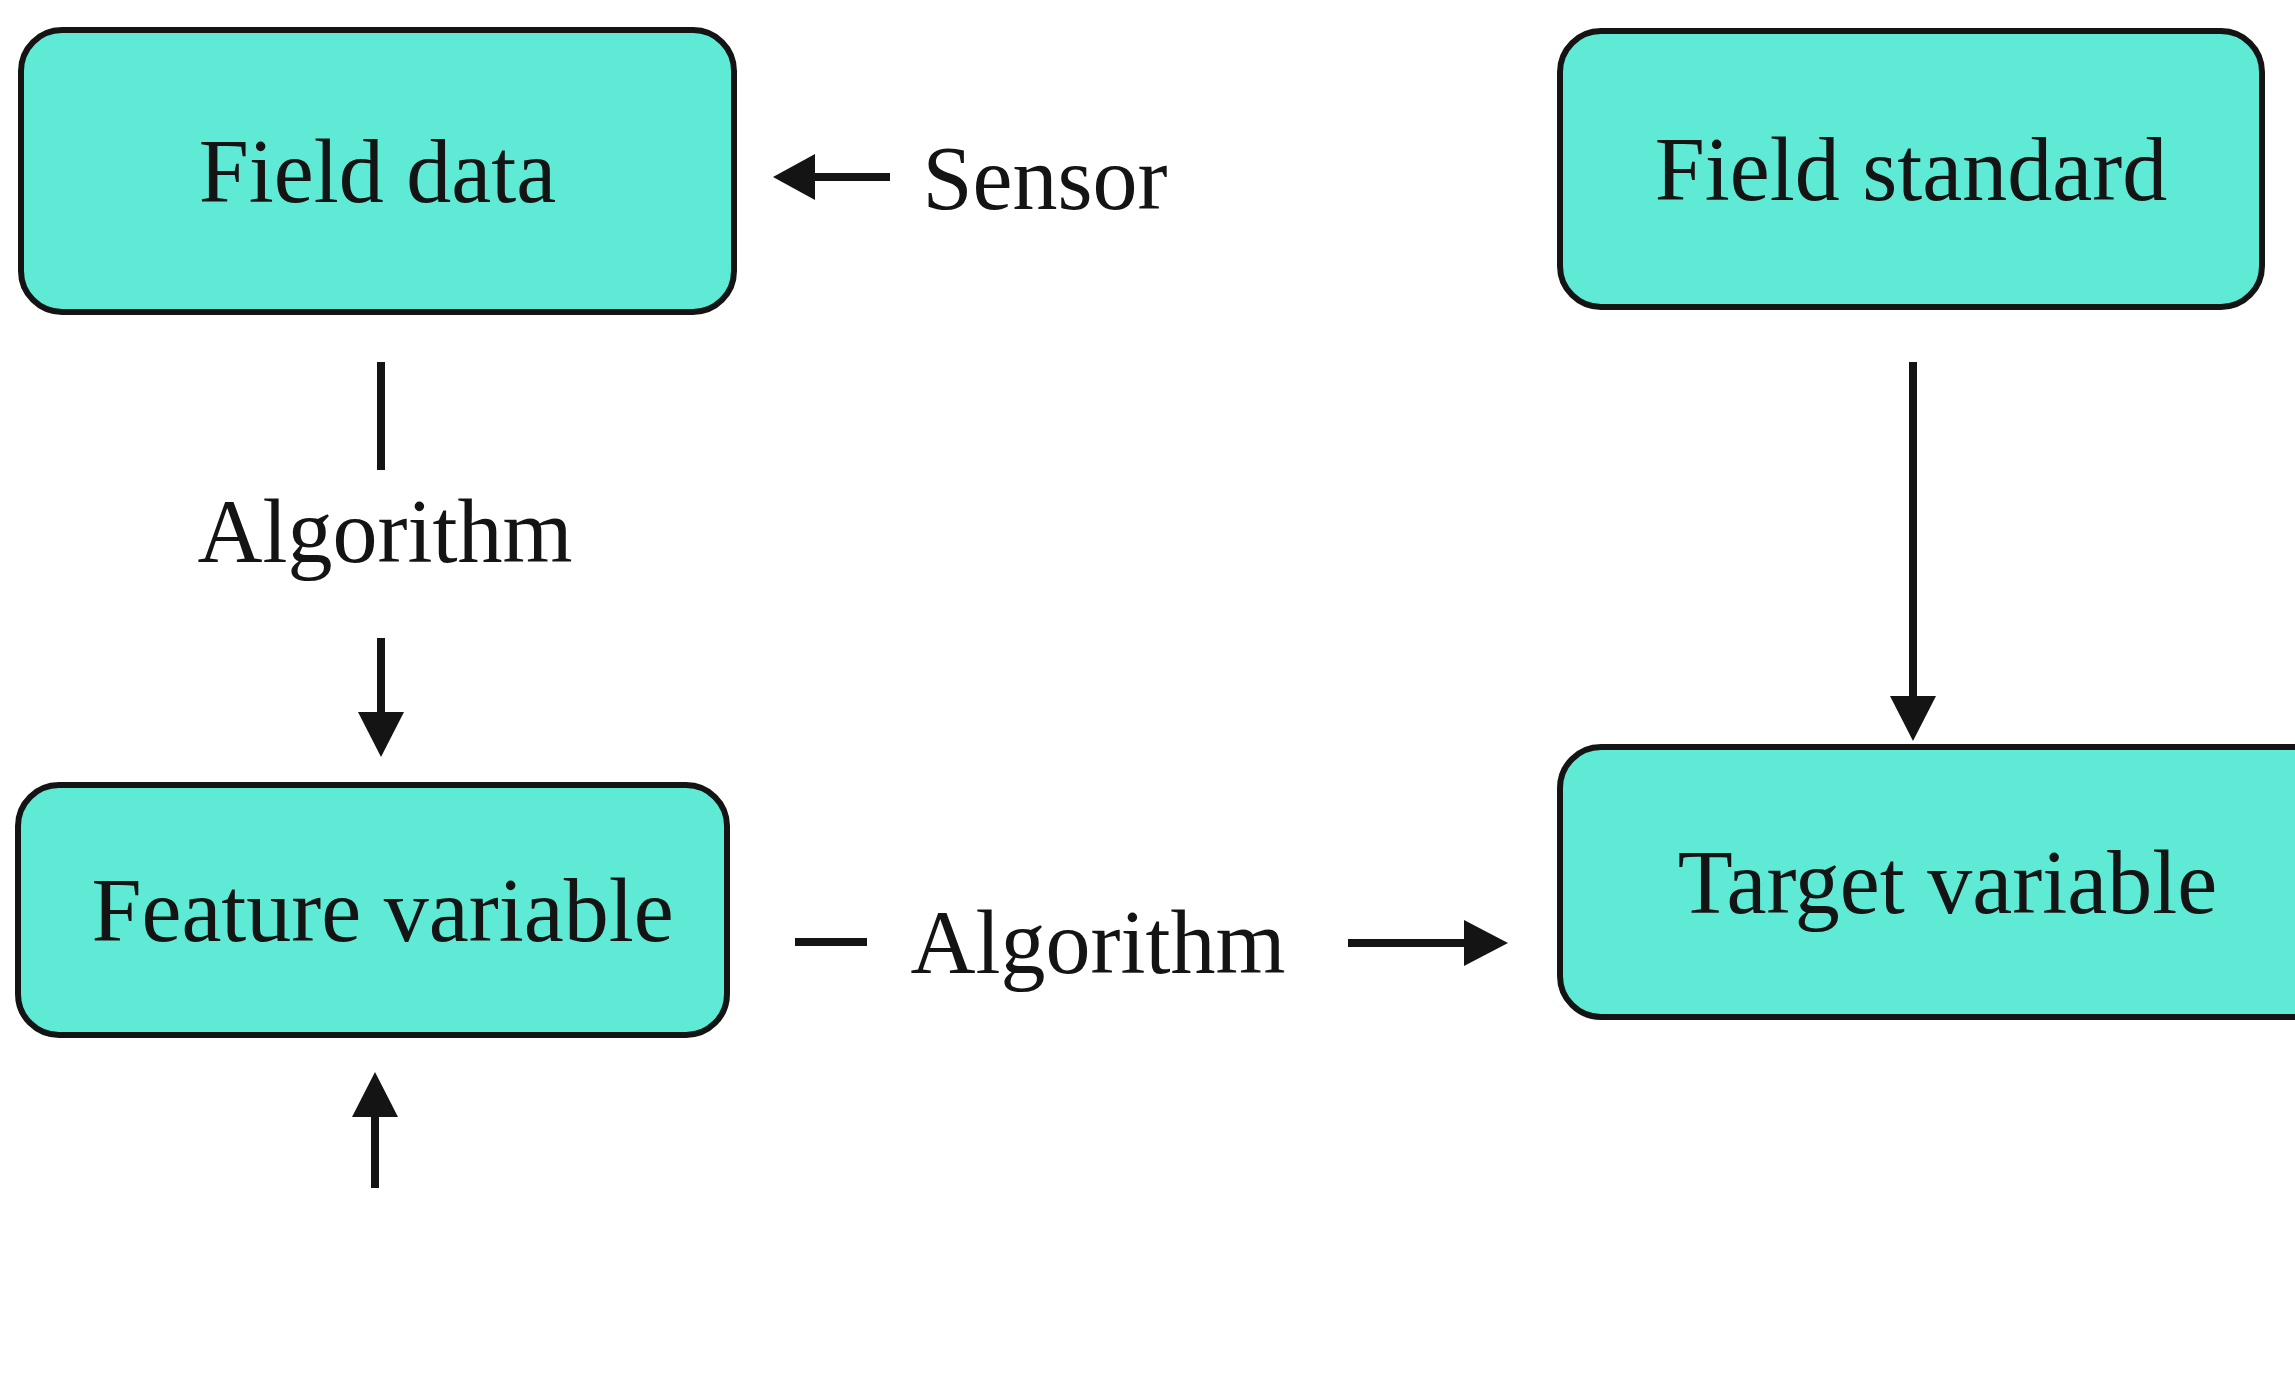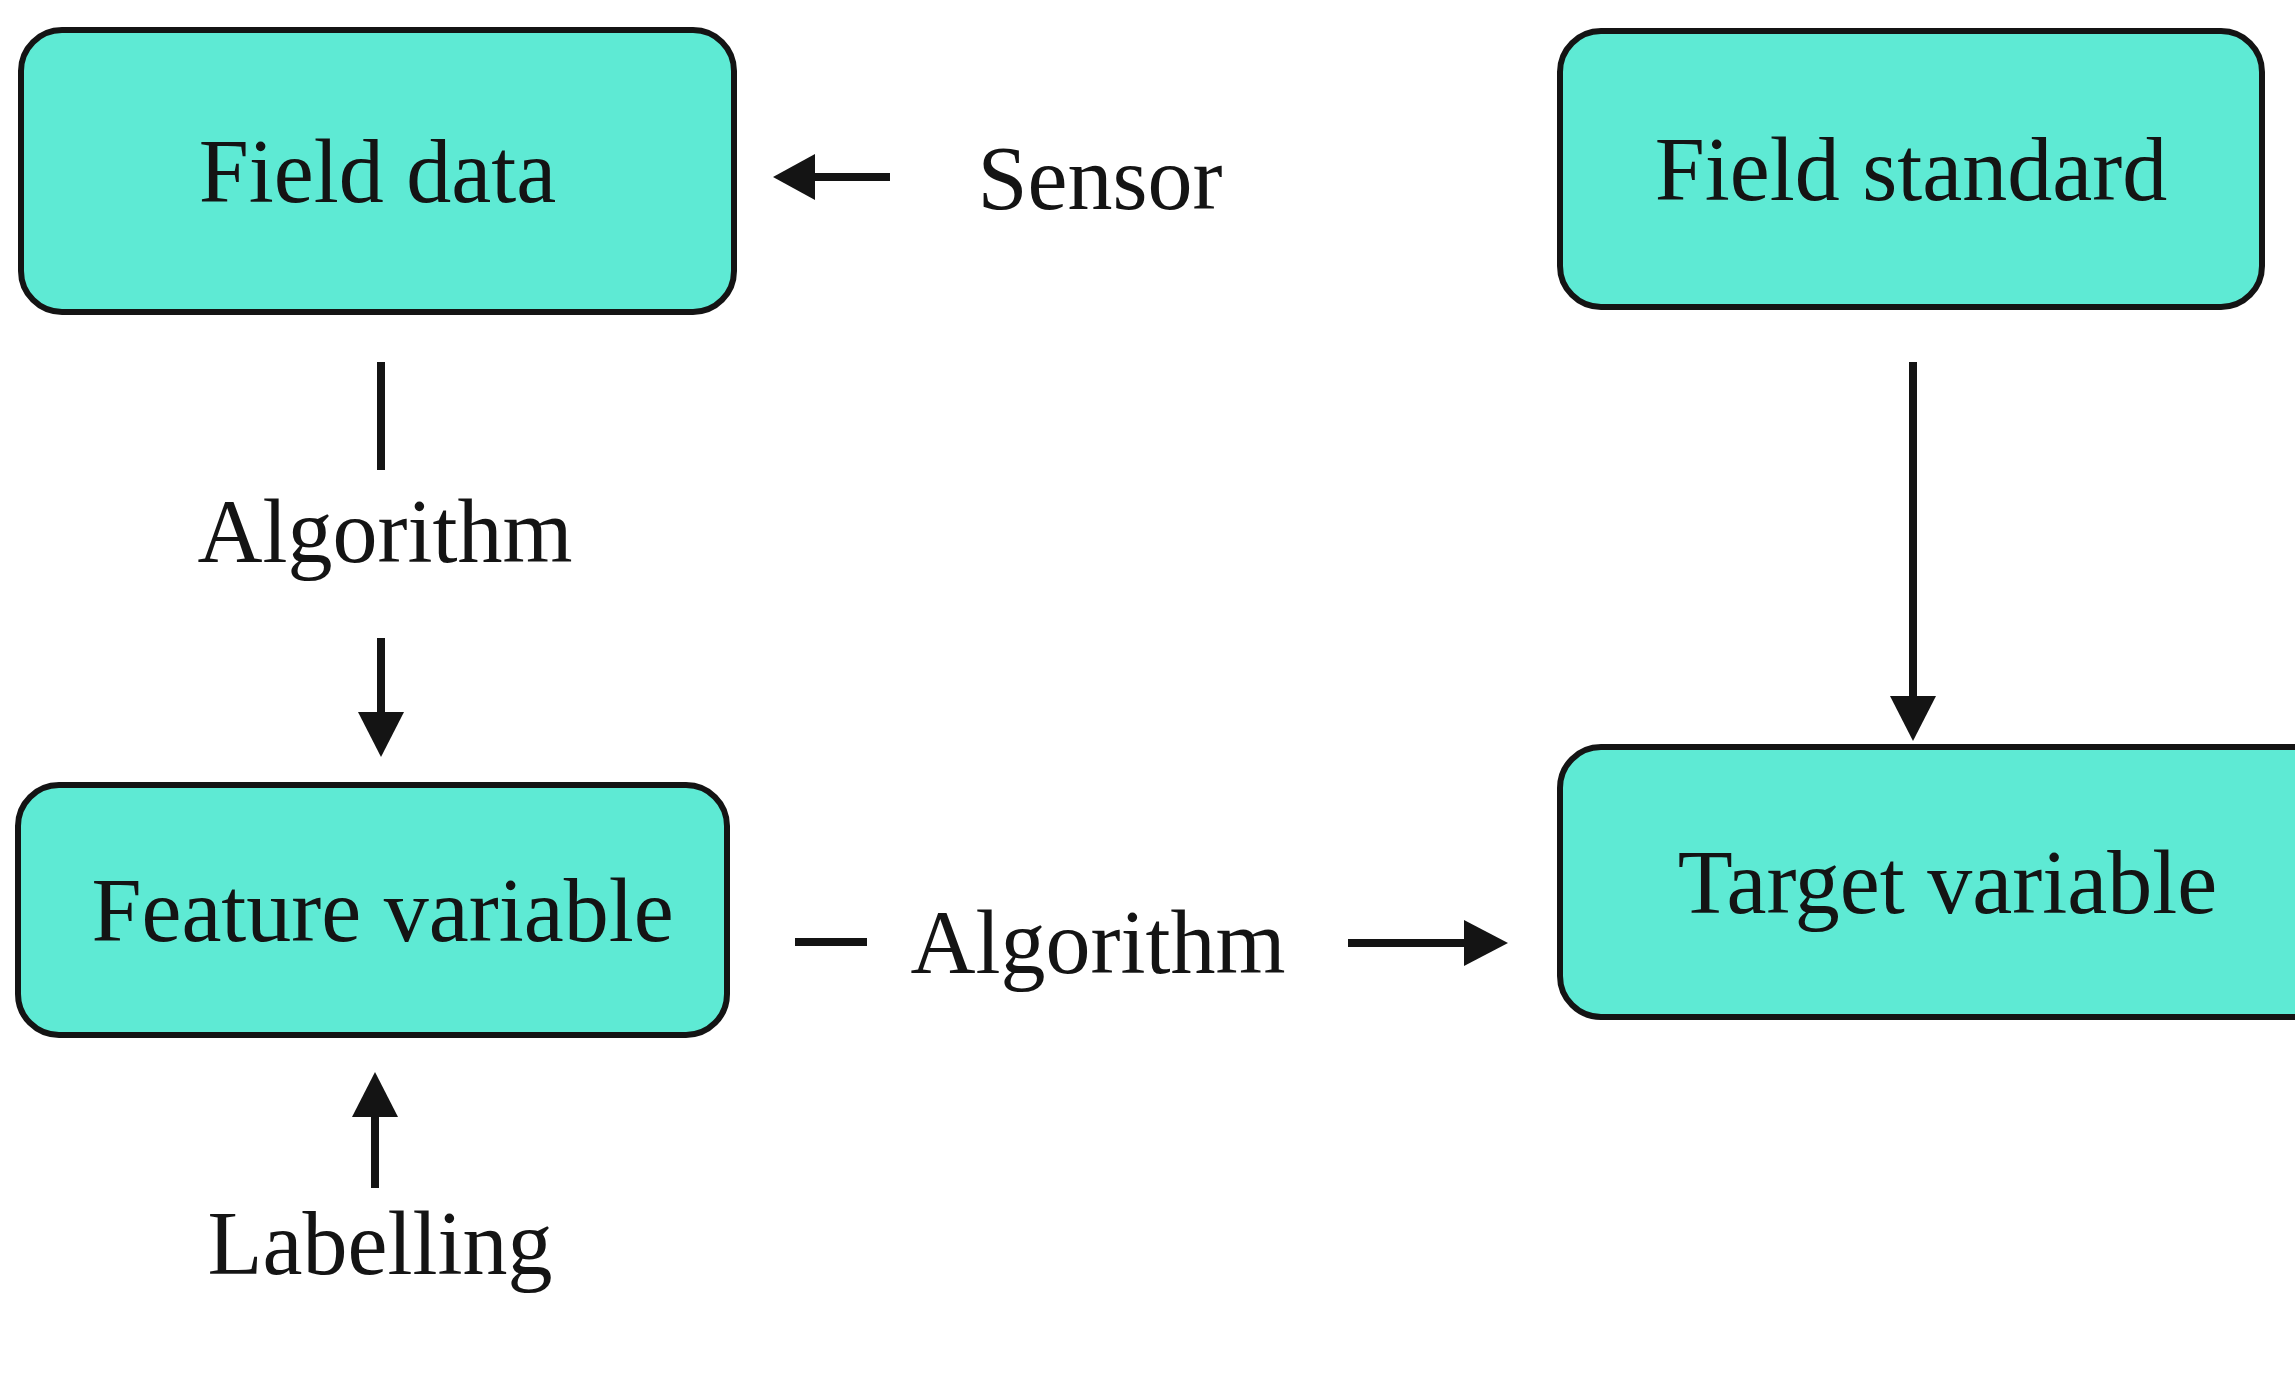--- a/index.html
+++ b/index.html
@@ -67,21 +67,21 @@
 
   
   #node-field-data      { left: 18px;   top: 27px;  width: 719px; height: 288px; }
   #node-gold-standard   { left: 1557px; top: 28px;  width: 708px; height: 282px; }
   #node-feature-variable{ left: 15px;   top: 782px; width: 715px; height: 256px; padding-left: 20px; }
   #node-target-variable { left: 1557px; top: 744px; width: 781px; height: 276px; }
 
   
   #sensor-arrow-line { left: 810px; top: 173px; width: 80px; height: 8px; }
   #sensor-arrow-head { left: 773px; top: 154px; }
-  #sensor-label      { left: 1100px; top: 179px; }
+  #sensor-label      { left: 1045px; top: 179px; }
 
   
   #field-algo-segment    { left: 377px; top: 362px; width: 8px; height: 108px; }
   #algorithm-left-label  { left: 385px; top: 532px; }
   #algo-down-line        { left: 377px; top: 638px; width: 8px; height: 76px; }
   #algo-down-head        { left: 358px; top: 712px; }
 
   
   #labelling-arrow-head { left: 352px; top: 1072px; }
   #labelling-arrow-line { left: 371px; top: 1114px; width: 8px; height: 74px; }
@@ -119,21 +119,20 @@
   <div class="head head-left" id="sensor-arrow-head"></div>
   <div class="edge-label" id="sensor-label">Sensor</div>
 
   <div class="line" id="field-algo-segment"></div>
   <div class="edge-label" id="algorithm-left-label">Algorithm</div>
   <div class="line" id="algo-down-line"></div>
   <div class="head head-down" id="algo-down-head"></div>
 
   <div class="head head-up" id="labelling-arrow-head"></div>
   <div class="line" id="labelling-arrow-line"></div>
-  <div class="edge-label" id="labelling-label">Labelling</div>
 
   <div class="line" id="mid-dash"></div>
   <div class="edge-label" id="algorithm-mid-label">Algorithm</div>
   <div class="line" id="algo-right-line"></div>
   <div class="head head-right" id="algo-right-head"></div>
 
   <div class="line" id="gold-target-line"></div>
   <div class="head head-down" id="gold-target-head"></div>
 
 </div>

